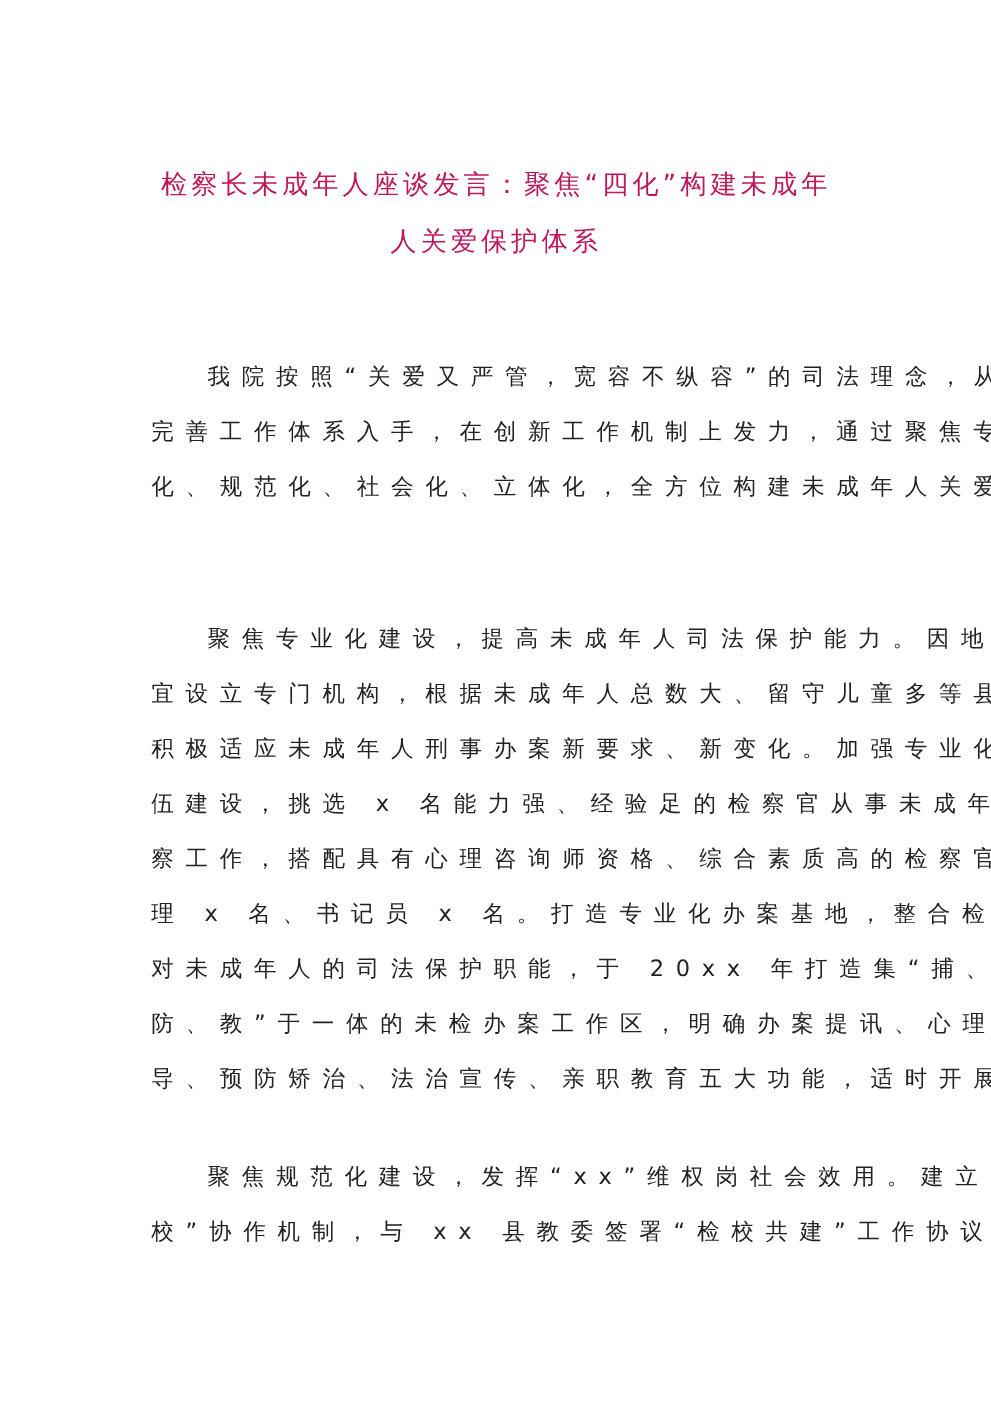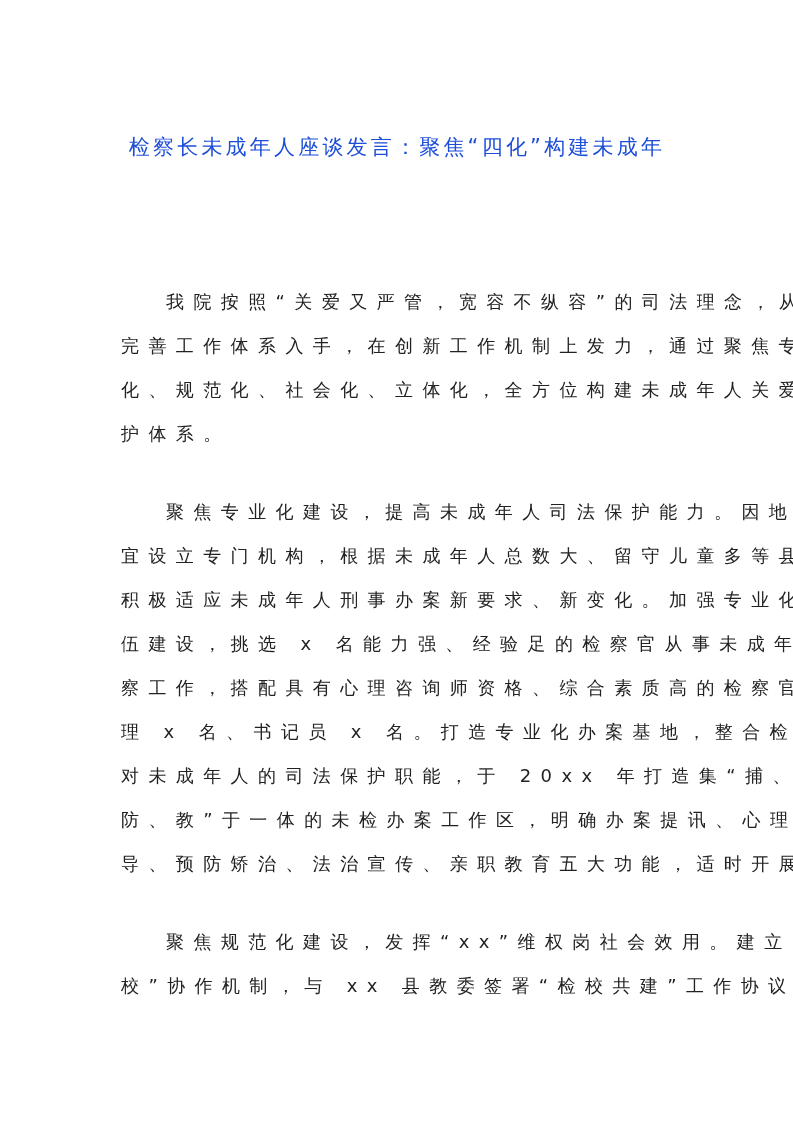--- a/index.html
+++ b/index.html
@@ -1,43 +1,43 @@
 <!DOCTYPE html>
 <html><head>
 <meta charset="utf-8">
 <style>
   html, body { margin: 0; padding: 0; background: #ffffff; }
   body { width: 793px; height: 1122px; position: relative; overflow: hidden;
          font-family: "DejaVu Sans", "Liberation Sans", sans-serif; color: #1a1a1a; }
   .page { position: absolute; left: 0; top: 0; width: 793px; height: 1122px; background: #fff; }
   .title { position: absolute; left: 110px; width: 574px; text-align: center;
-           font-size: 21px; letter-spacing: 3.2px; line-height: 46px; top: 124px; color: #1d4ed8; }
+           font-size: 21px; letter-spacing: 3.2px; line-height: 46px; top: 124px; color: #be185d; }
   .title div { white-space: nowrap; }
   .para { position: absolute; left: 121px; width: 560px; font-size: 18px;
           line-height: 44px; letter-spacing: 9.4px; color: #222; text-align: justify; }
   .para .line { white-space: nowrap; height: 44px; }
   .para .indent { padding-left: 45px; }
   .p1 { top: 280px; }
   .p2 { top: 490px; }
   .p3 { top: 920px; }
 </style>
 </head>
 <body>
 
 <div class="page">
 
   <div class="title">
     <div>检察长未成年人座谈发言：聚焦“四化”构建未成年</div>
+    <div>人关爱保护体系</div>
   </div>
 
   <div class="para p1">
     <div class="line indent">我院按照“关爱又严管，宽容不纵容”的司法理念，从</div>
     <div class="line">完善工作体系入手，在创新工作机制上发力，通过聚焦专业</div>
     <div class="line">化、规范化、社会化、立体化，全方位构建未成年人关爱保</div>
-    <div class="line">护体系。</div>
   </div>
 
   <div class="para p2">
     <div class="line indent">聚焦专业化建设，提高未成年人司法保护能力。因地制</div>
     <div class="line">宜设立专门机构，根据未成年人总数大、留守儿童多等县情，</div>
     <div class="line">积极适应未成年人刑事办案新要求、新变化。加强专业化队</div>
     <div class="line">伍建设，挑选 x 名能力强、经验足的检察官从事未成年人检</div>
     <div class="line">察工作，搭配具有心理咨询师资格、综合素质高的检察官助</div>
     <div class="line">理 x 名、书记员 x 名。打造专业化办案基地，整合检察环节</div>
     <div class="line">对未成年人的司法保护职能，于 20xx 年打造集“捕、诉、监、</div>

